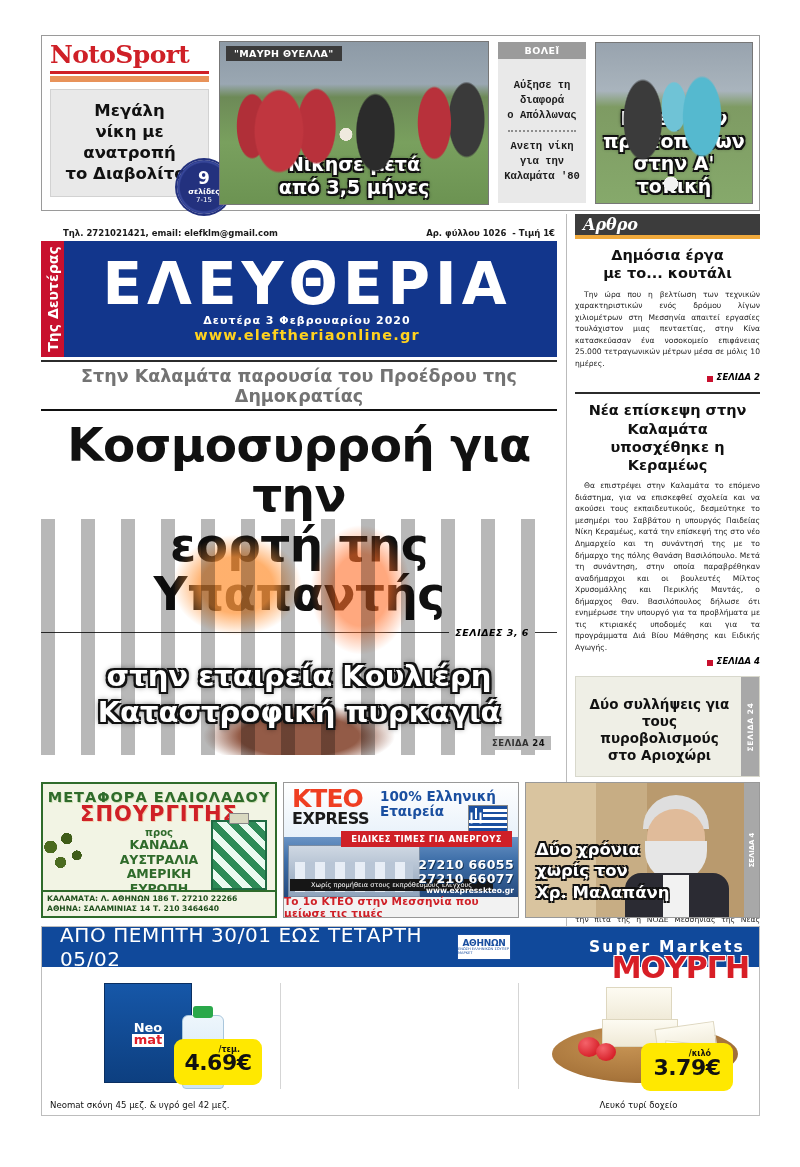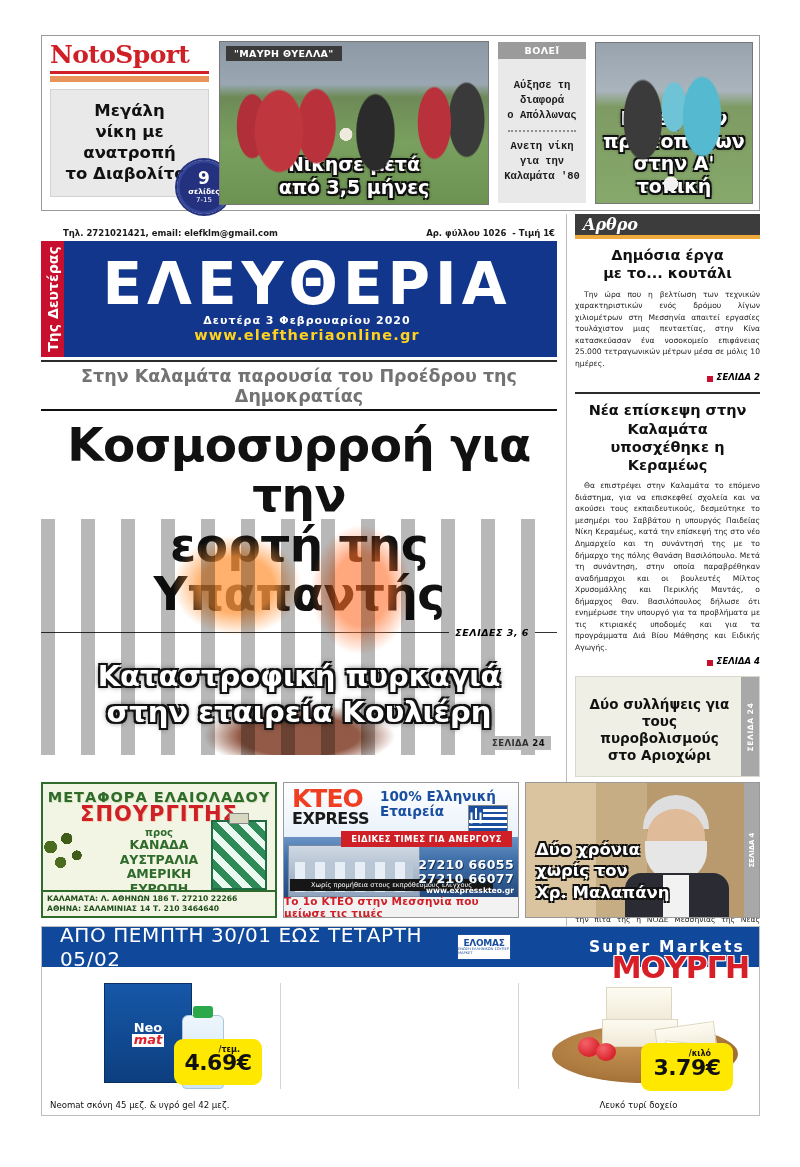--- a/index.html
+++ b/index.html
@@ -188,21 +188,21 @@
   .pricetag .main{font-size:22px;font-weight:bold;color:#111;letter-spacing:-.5px;}
   .pricetag .sup{font-size:8px;font-weight:bold;color:#111;position:absolute;top:6px;right:22px;}
   .pt1{right:18px;bottom:30px;width:88px;height:46px;}
   .pt2{right:14px;bottom:28px;width:82px;height:44px;}
   .pt2 .main{font-size:22px;}
   .pt2 .pct{font-size:13px;font-weight:bold;}
   .pt3{right:26px;bottom:24px;width:92px;height:48px;}
 
   .neomat{position:absolute;left:62px;top:16px;width:86px;height:98px;background:linear-gradient(180deg,#1657a8 0%,#0d3f80 100%);border:1px solid #0a2f61;}
   .neomat .lbl{position:absolute;left:8px;top:38px;right:8px;text-align:center;color:#fff;font-size:13px;font-weight:bold;line-height:.95;}
-  .neomat .lbl .r{color:#e0202a;background:#fff;display:inline-block;padding:0 2px;font-style:italic;}
+  .neomat .lbl .r{color:#e0202a;background:#fff;display:inline-block;padding:0 2px;}
   .neobot{position:absolute;left:140px;top:48px;width:40px;height:72px;background:linear-gradient(180deg,#eef6fc 0%,#cde4f5 100%);border:1px solid #a9c6dc;border-radius:6px 6px 4px 4px;}
   .neobot::before{content:"";position:absolute;left:10px;top:-10px;width:20px;height:12px;background:#2aa84a;border-radius:3px;}
 
   .toiletries{position:absolute;left:18px;top:14px;right:60px;bottom:26px;}
   .tb{position:absolute;bottom:0;border-radius:4px 4px 2px 2px;}
   .tb1{left:4px;width:18px;height:52px;background:linear-gradient(180deg,#fff 0%,#dfe9f4 100%);border:1px solid #c4d3e2;}
   .tb2{left:28px;width:20px;height:72px;background:linear-gradient(180deg,#1b3f86 0%,#2e5aa8 100%);}
   .tb3{left:54px;width:26px;height:90px;background:linear-gradient(180deg,#fff 0%,#e8f0f8 100%);border:1px solid #c9d6e4;}
   .tb4{left:86px;width:22px;height:64px;background:linear-gradient(180deg,#2a2a2a 0%,#4a4a4a 100%);}
   .tb5{left:114px;width:20px;height:82px;background:linear-gradient(180deg,#0f2e6b 0%,#1f4e9c 100%);}
@@ -317,22 +317,22 @@
       <span class="ln"></span>
       <span class="txt">ΣΕΛΙΔΕΣ 3, 6</span>
       <span class="ln2"></span>
     </div>
   </div>
 
   <div class="firephoto">
     <div class="glow"></div>
     <div class="beams"></div>
     <div class="fire-head">
+      <div>στην εταιρεία Κουλιέρη</div>
       <div>Καταστροφική πυρκαγιά</div>
-      <div>στην εταιρεία Κουλιέρη</div>
     </div>
     <div class="pg-badge">
       <span>ΣΕΛΙΔΑ</span>
       <b>24</b>
     </div>
   </div>
 
   <div class="rail">
 
     <div class="rail-artho">Αρθρο</div>
@@ -449,21 +449,21 @@
         <span>ΣΕΛΙΔΑ 4</span>
       </div>
     </div>
   </div>
 
   <div class="smad">
     <div class="sm-top">
       <div class="sm-dates">ΑΠΟ ΠΕΜΠΤΗ 30/01 ΕΩΣ ΤΕΤΑΡΤΗ 05/02</div>
       <div class="sm-brandwrap">
         <div class="sm-elomas">
-          <div class="e1">ΕΛΟΜΑΣ</div>
+          <div class="e1">ΑΘΗΝΩΝ</div>
           <div class="e2">ΕΝΩΣΗ ΕΛΛΗΝΙΚΩΝ ΣΟΥΠΕΡ ΜΑΡΚΕΤ</div>
         </div>
         <div class="sm-super">Super Markets</div>
         <div class="sm-mourgi">ΜΟΥΡΓΗ</div>
       </div>
     </div>
 
     <div class="sm-body">
 
       <div class="sm-cell sm-c1">

